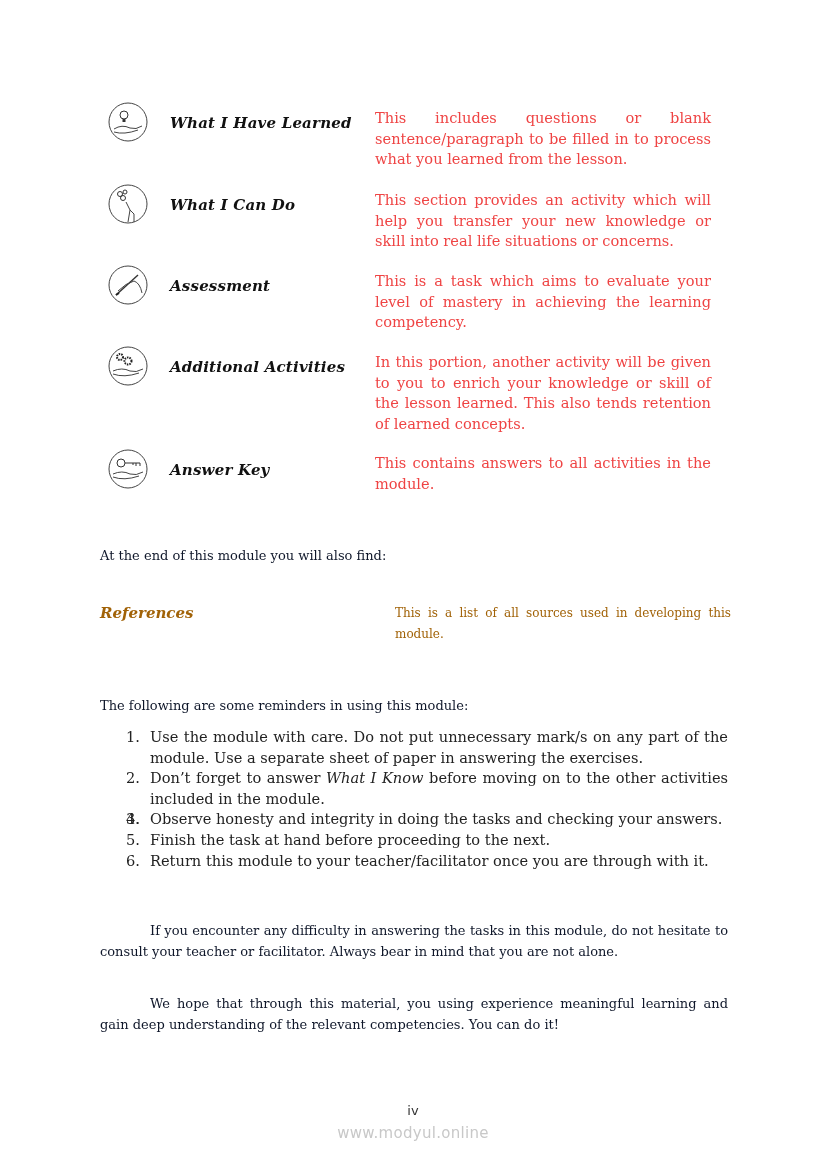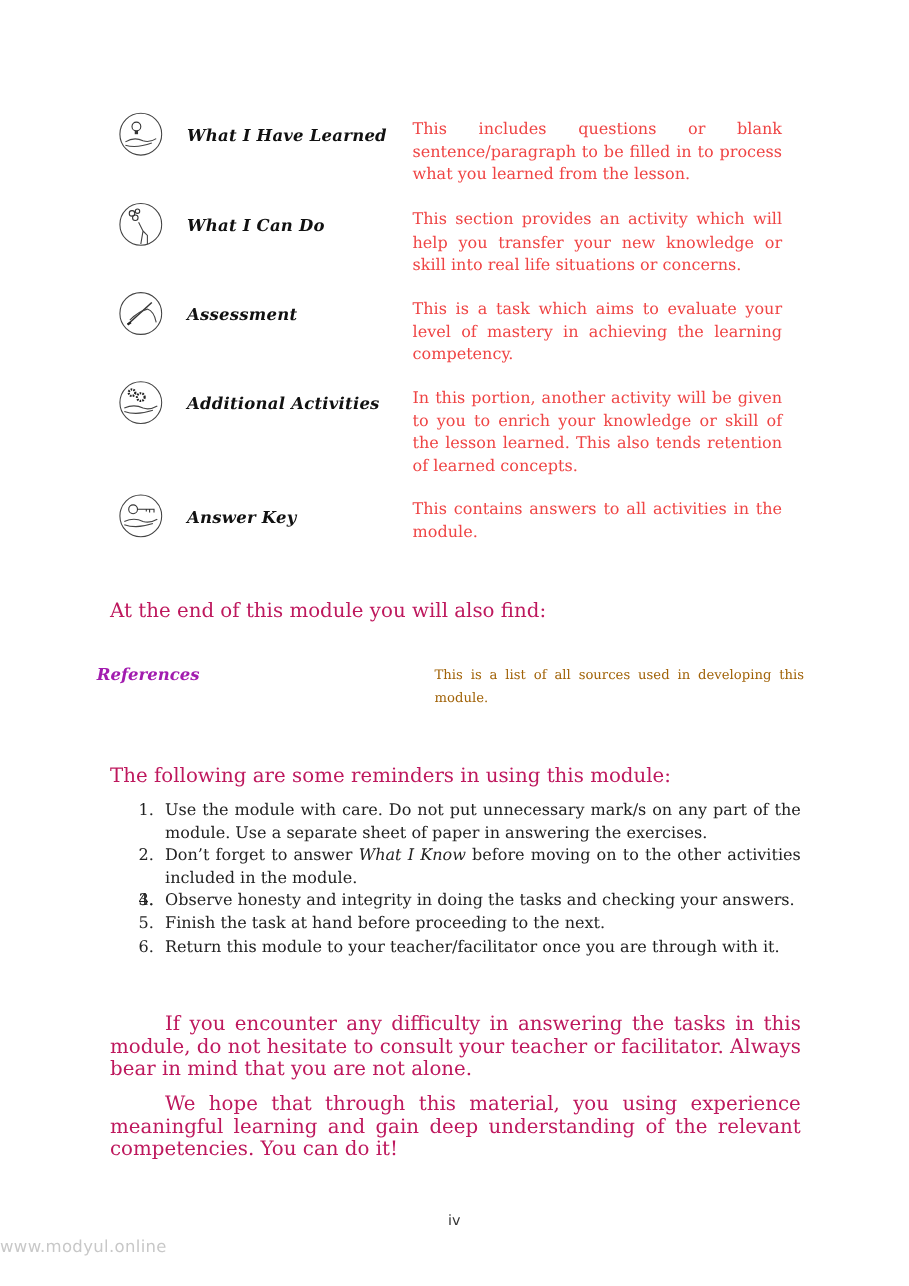--- a/index.html
+++ b/index.html
@@ -8,35 +8,35 @@
   .page { position: absolute; left: 0; top: 0; width: 826px; height: 1169px; }
 
   .icon-row { position: absolute; left: 108px; width: 620px; }
   .icon-circle { position: absolute; left: 0; width: 40px; height: 40px; }
   .icon-circle svg { width: 40px; height: 40px; display: block; }
   .label { position: absolute; left: 62px; font-weight: bold; font-style: italic;
            font-size: 15px; letter-spacing: 0.2px; white-space: nowrap; color: #111; }
   .desc { position: absolute; left: 267px; width: 336px; font-size: 14.6px;
           line-height: 20.6px; text-align: justify; color: #ef4444; }
 
-  .para { position: absolute; left: 100px; width: 628px; font-size: 18px;
-          line-height: 20.6px; color: #be185d; text-align: justify; }
-  .ref-label { position: absolute; left: 88px; font-weight: bold; font-style: italic;
-               font-size: 15px; color: #a21caf; }
+  .para { position: absolute; left: 100px; width: 628px; font-size: 13px;
+          line-height: 20.6px; color: #0f172a; text-align: justify; }
+  .ref-label { position: absolute; left: 100px; font-weight: bold; font-style: italic;
+               font-size: 15px; color: #a16207; }
   .ref-desc { position: absolute; left: 395px; width: 336px; font-size: 12px;
               line-height: 20.6px; text-align: justify; color: #a16207; }
 
   ol.reminders { position: absolute; left: 100px; top: 727px; width: 628px; margin: 0;
                  padding: 0; list-style: none; font-size: 14.6px; line-height: 20.6px; color: #222; }
   ol.reminders li { position: relative; padding-left: 50px; text-align: justify; }
   ol.reminders li .num { position: absolute; left: 26px; top: 0; }
   .indent { text-indent: 50px; }
   .page-num { position: absolute; left: 0; width: 826px; top: 1103px; text-align: center;
               font-family: "DejaVu Sans", sans-serif; font-size: 13px; color: #333; }
-  .watermark { position: absolute; left: 0; width: 826px; top: 1124px; 
+  .watermark { position: absolute; left: 0; width: 826px; top: 1124px; text-align: center;
                font-family: "DejaVu Sans", sans-serif; font-size: 15px; color: #c8c8c8; letter-spacing: 0.3px; }
 </style>
 </head>
 <body>
 
 <div class="page">
 
   <div class="icon-row" style="top:102px;">
     <div class="icon-circle">
       <svg viewBox="0 0 40 40">

